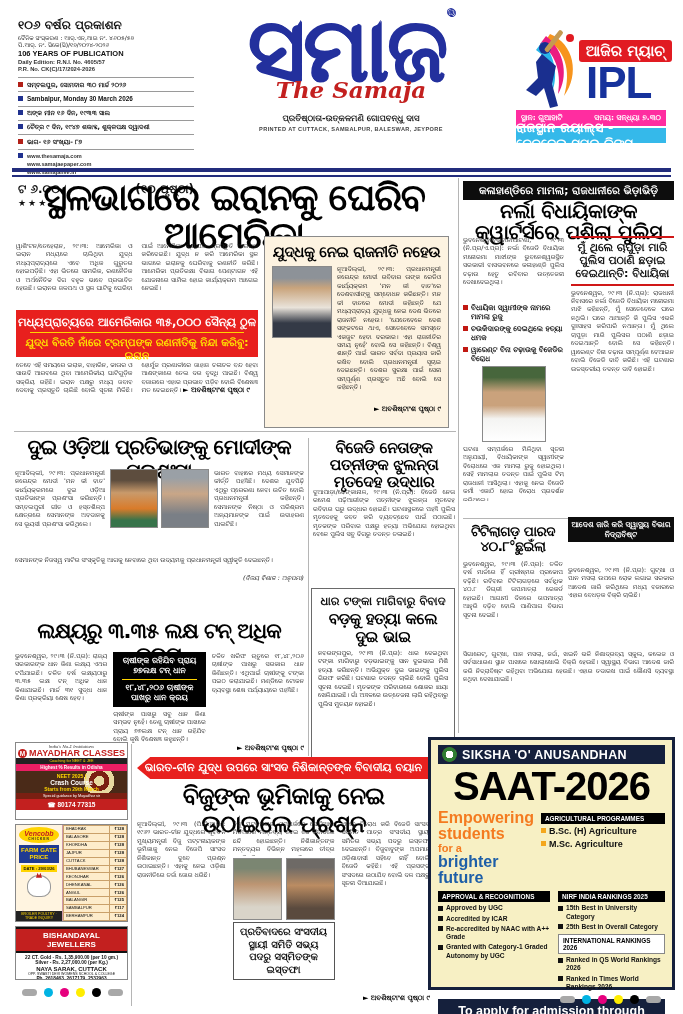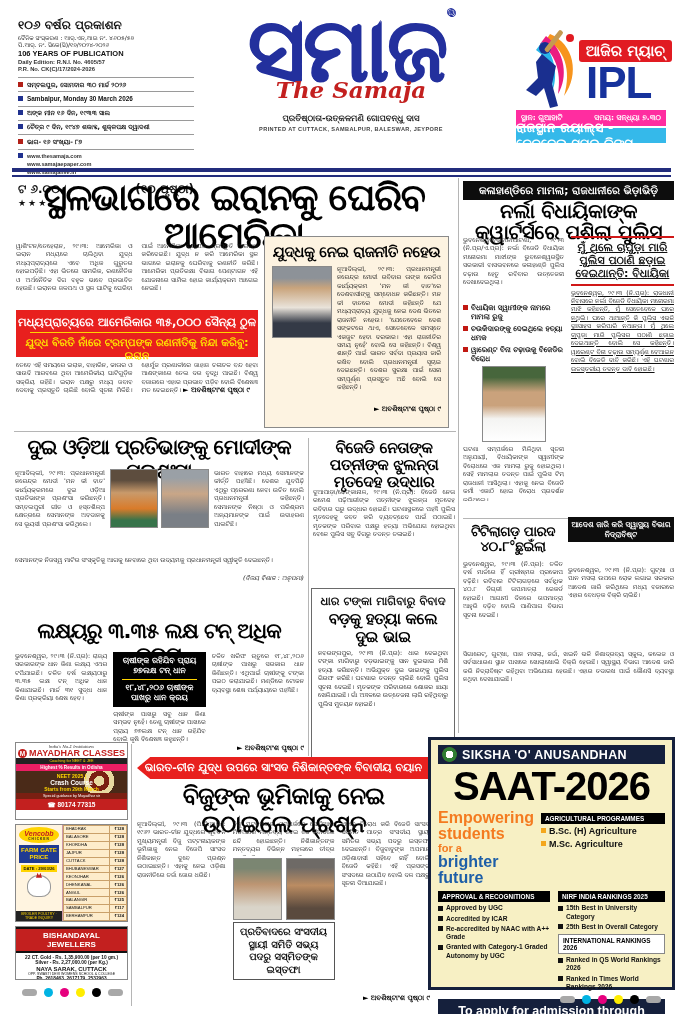--- a/index.html
+++ b/index.html
@@ -64,21 +64,21 @@
   .modi-photo{float:left;width:58px;height:70px;margin:1px 5px 2px 0;
       background:linear-gradient(180deg,#8d9298 0%,#8d9298 16%,#c9a47c 30%,#e9e3da 58%,#343a46 80%);}
   .modi-body{font-size:6.3px;line-height:1.34;text-align:justify;height:138px;overflow:hidden;}
 
   
   .vline-main{left:458px;top:178px;height:555px;}
   .narla-kicker{left:463px;top:181px;width:211px;font-size:10.5px;padding:3px 0;}
   .narla-hl{left:463px;top:201px;width:211px;font-size:20px;line-height:1.05;text-align:center;}
   .narla-cols{left:463px;top:236px;width:211px;height:280px;display:flex;gap:7px;}
   .narla-c1{width:101px;}
-  .narla-c2{width:103px;text-decoration:underline;}
+  .narla-c2{width:103px;}
   .bullets{margin:3px 0;}
   .bullet-row{display:flex;gap:3px;align-items:flex-start;margin-bottom:3px;}
   .bullet-row .bsq{width:5px;height:5px;background:#c11] ;background:#c1181299;background:#c11812;flex:0 0 auto;margin-top:1.5px;}
   .bullet-row .btx{font-size:7.2px;font-weight:bold;line-height:1.25;}
   .mla-photo{width:62px;height:74px;margin:3px auto;
       background:linear-gradient(180deg,#47663c 0%,#47663c 14%,#caa27c 34%,#caa27c 52%,#f4f4f2 70%,#ffffff 100%);}
   .narla-sub{border-top:2px solid #d01818;border-bottom:2px solid #d01818;padding:3px 1px;
              font-size:11px;font-weight:bold;text-align:center;line-height:1.2;margin-bottom:3px;}
   .hline-narla{left:463px;top:518px;width:211px;}
 

